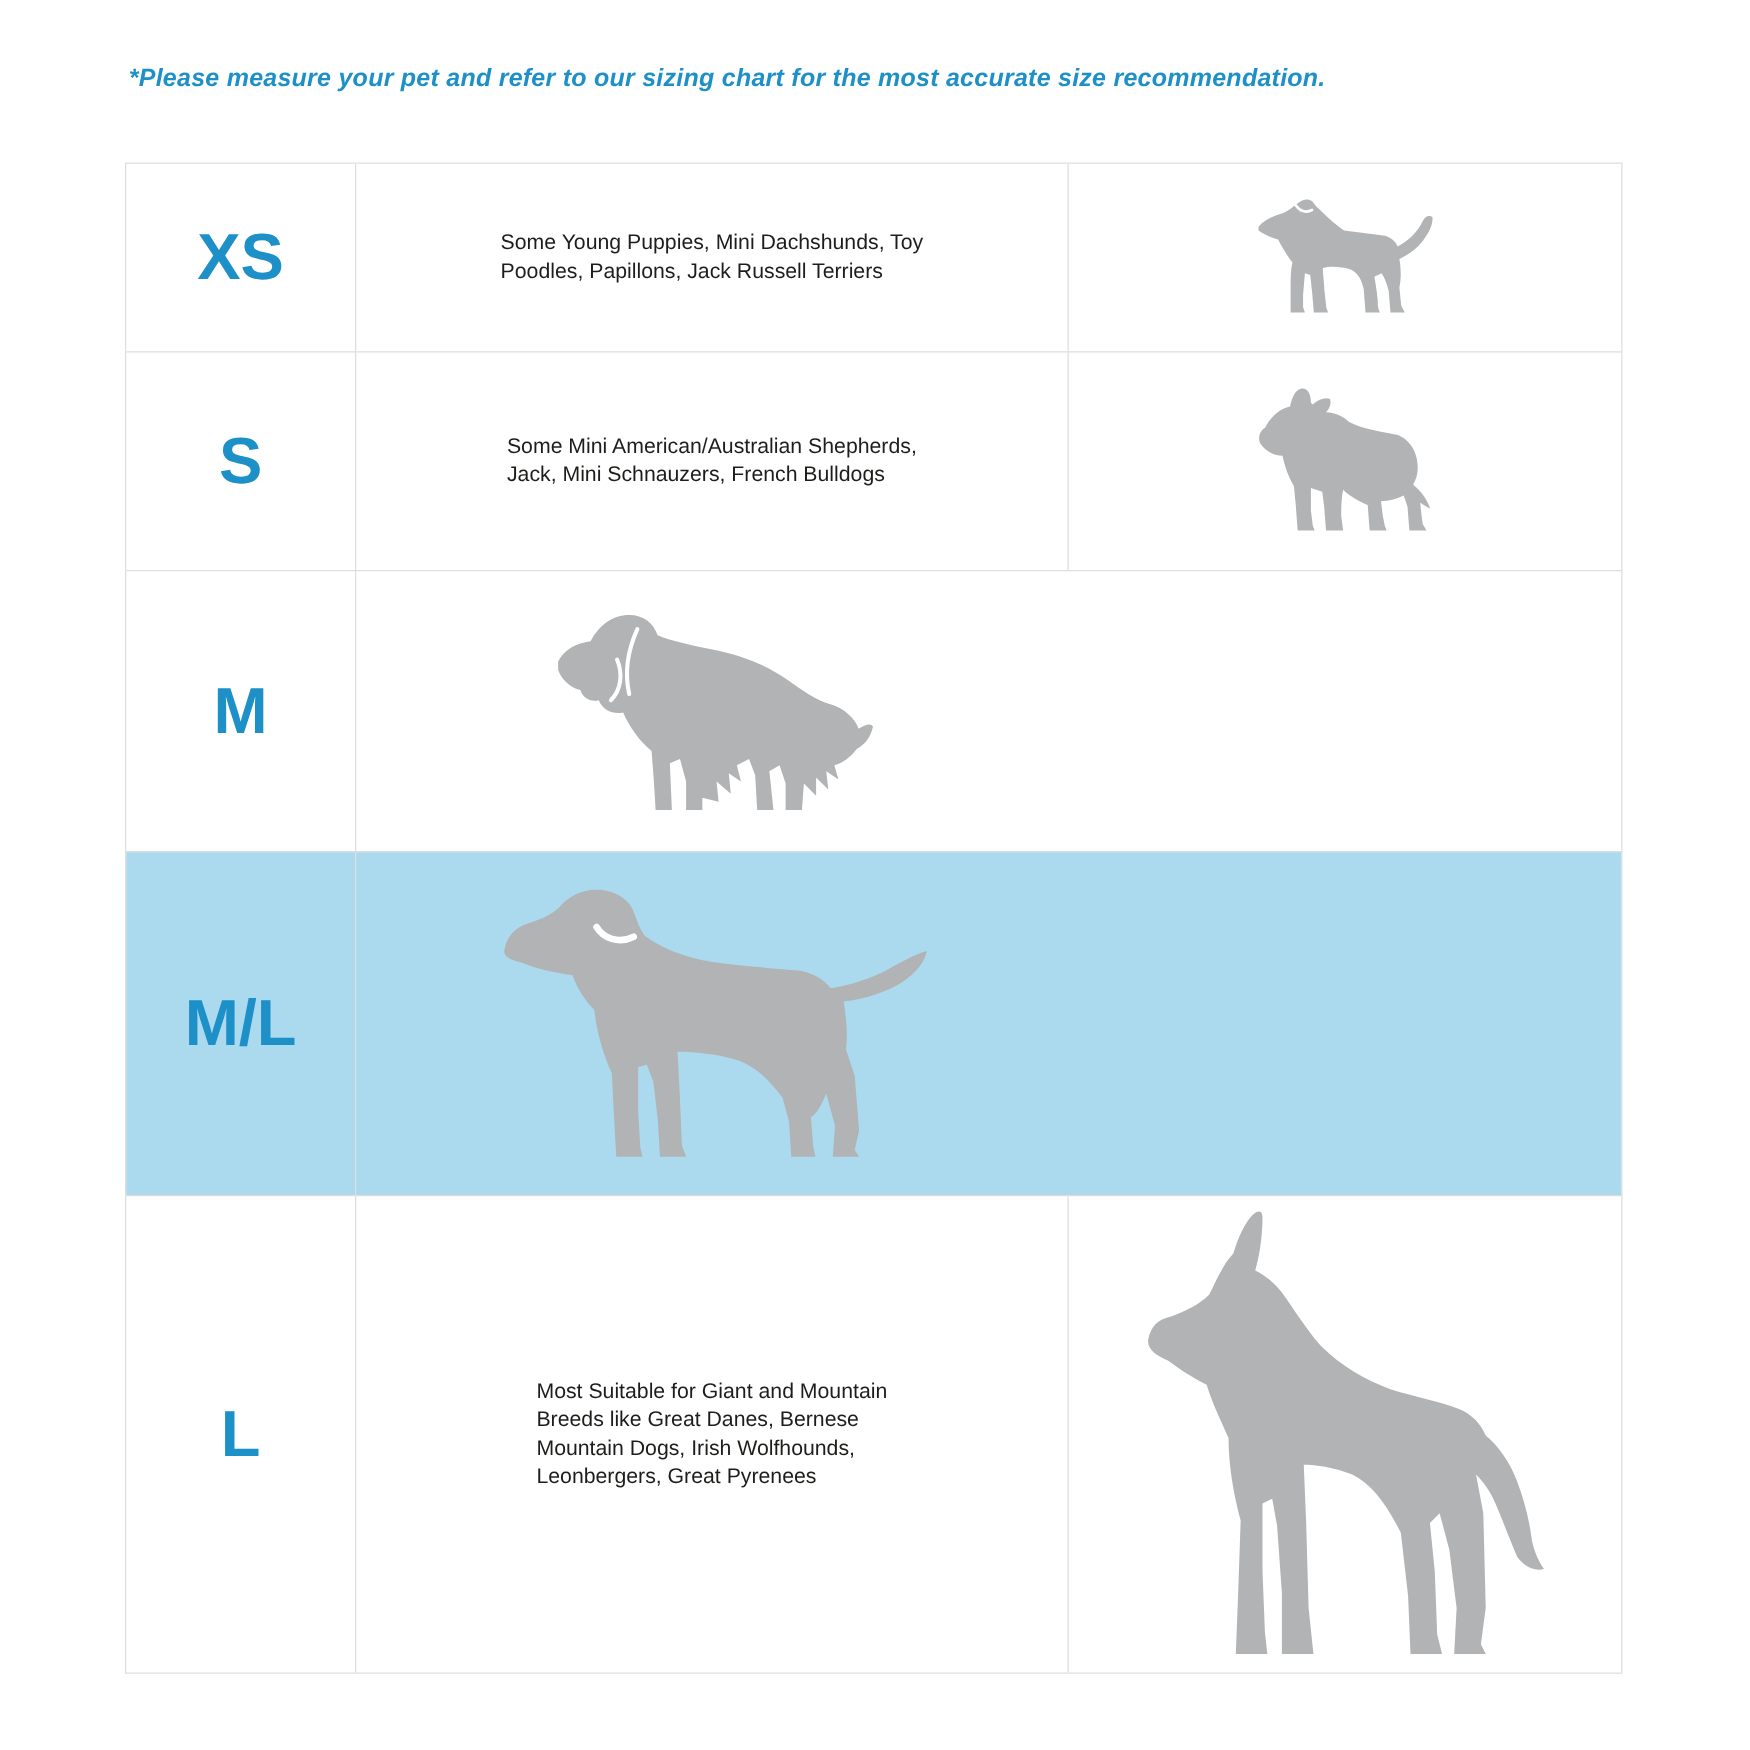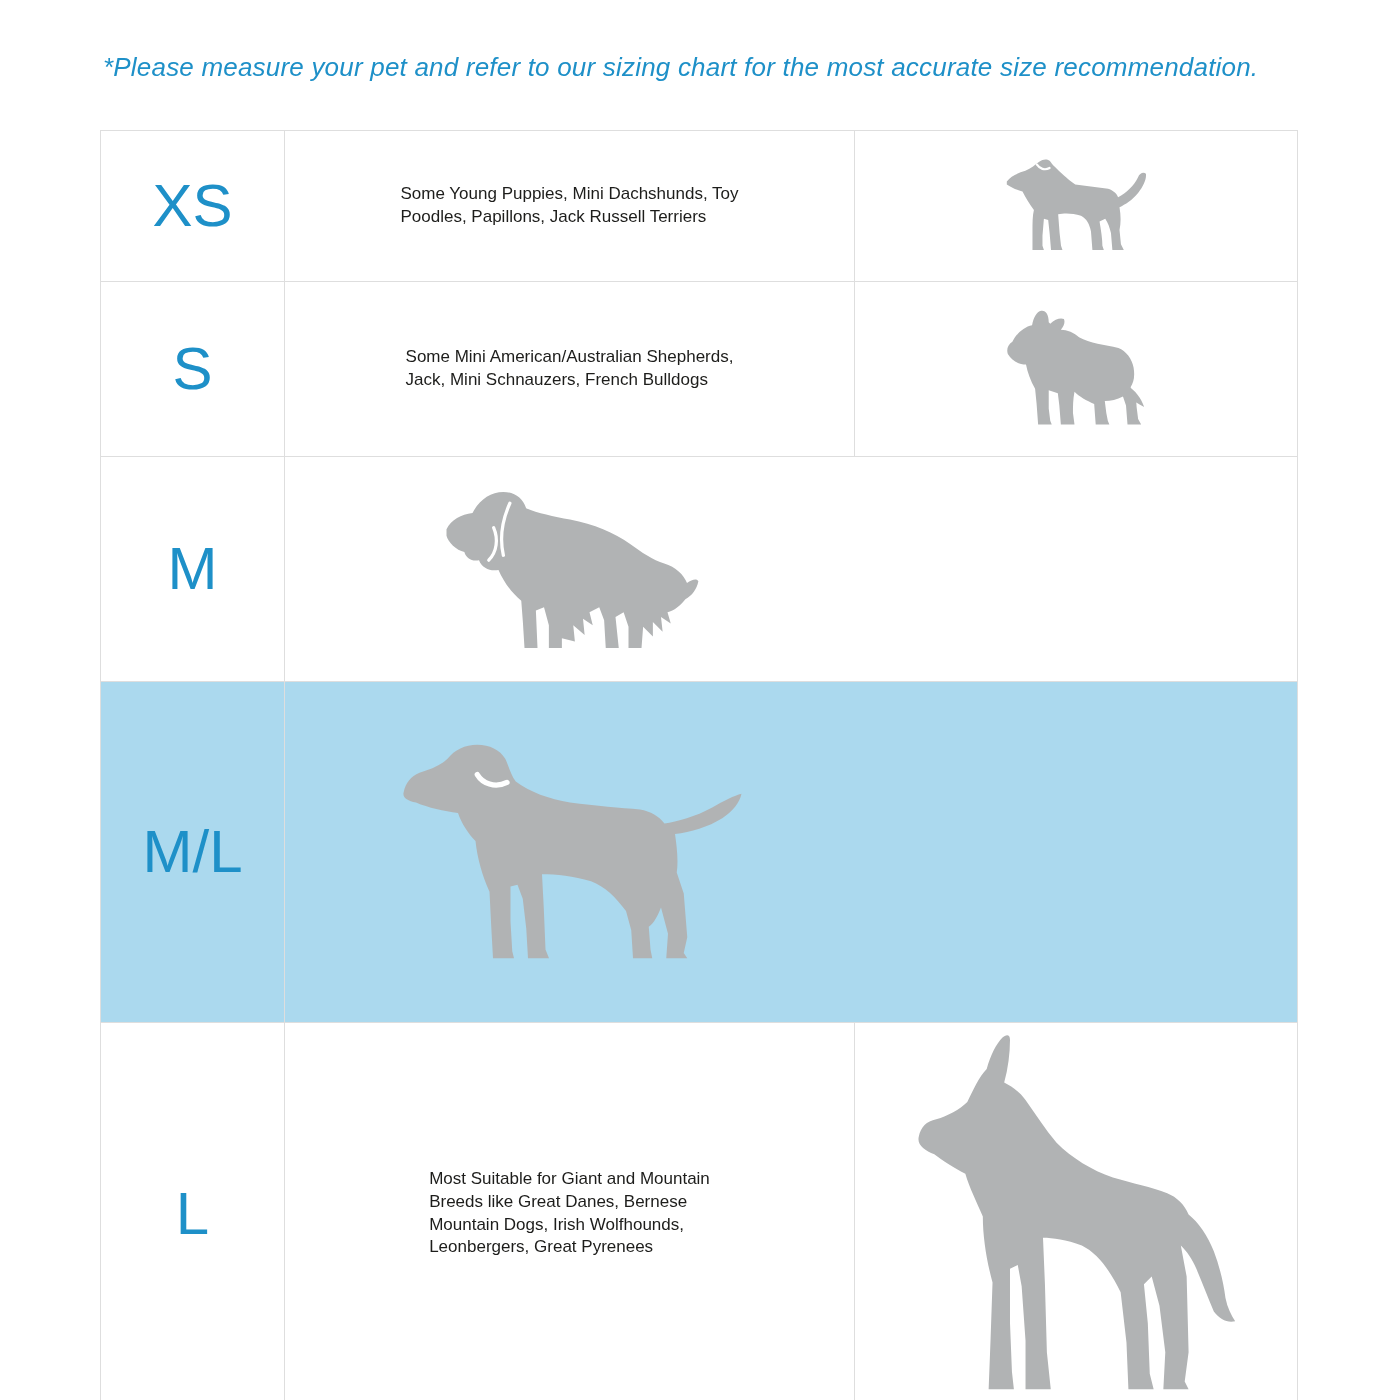--- a/index.html
+++ b/index.html
@@ -8,39 +8,39 @@
     --doggray:#b1b3b4;
     --border:#dedede;
     --text:#1d1d1b;
     --bg:#ffffff;
   }
   *{box-sizing:border-box;margin:0;padding:0;}
   html,body{width:1400px;height:1400px;background:var(--bg);
     font-family:"Liberation Sans",sans-serif;position:relative;overflow:hidden;}
   .note{
     position:absolute;left:103px;top:52px;width:1200px;
-    font-size:26px;font-weight:normal;font-style:italic;color:var(--accent);
+    font-size:20px;font-weight:bold;font-style:italic;color:var(--accent);
     letter-spacing:0.2px;
   }
   .size-table{
     position:absolute;left:100px;top:130px;width:1198px;
     border:1px solid var(--border);background:var(--bg);
   }
   .row{display:grid;grid-template-columns:184px 570px 442px;width:100%;}
   .row:nth-child(1){height:150px;}
   .row:nth-child(2){height:175px;}
   .row:nth-child(3){height:225px;}
-  .row:nth-child(4){height:341px;}
+  .row:nth-child(4){height:275px;}
   .row:nth-child(5){height:382px;}
   .row + .row{border-top:1px solid var(--border);}
   .row.highlighted{background:var(--highlight);}
   .cell{display:flex;align-items:center;justify-content:center;}
   .size-cell,.desc-cell{border-right:1px solid var(--border);}
   .size-label{
-    font-size:60px;font-weight:normal;color:var(--accent);line-height:1;
+    font-size:52px;font-weight:bold;color:var(--accent);line-height:1;
   }
   .desc{
     font-size:17px;line-height:1.35;color:var(--text);
     text-align:left;white-space:pre-line;padding:0 20px;
   }
   .dog-svg{display:block;fill:var(--doggray);}
   .dog-0{width:150px;height:107px;}
   .dog-1{width:152px;height:125px;}
   .dog-2{width:260px;height:175px;}
   .dog-3{width:350px;height:232px;}

